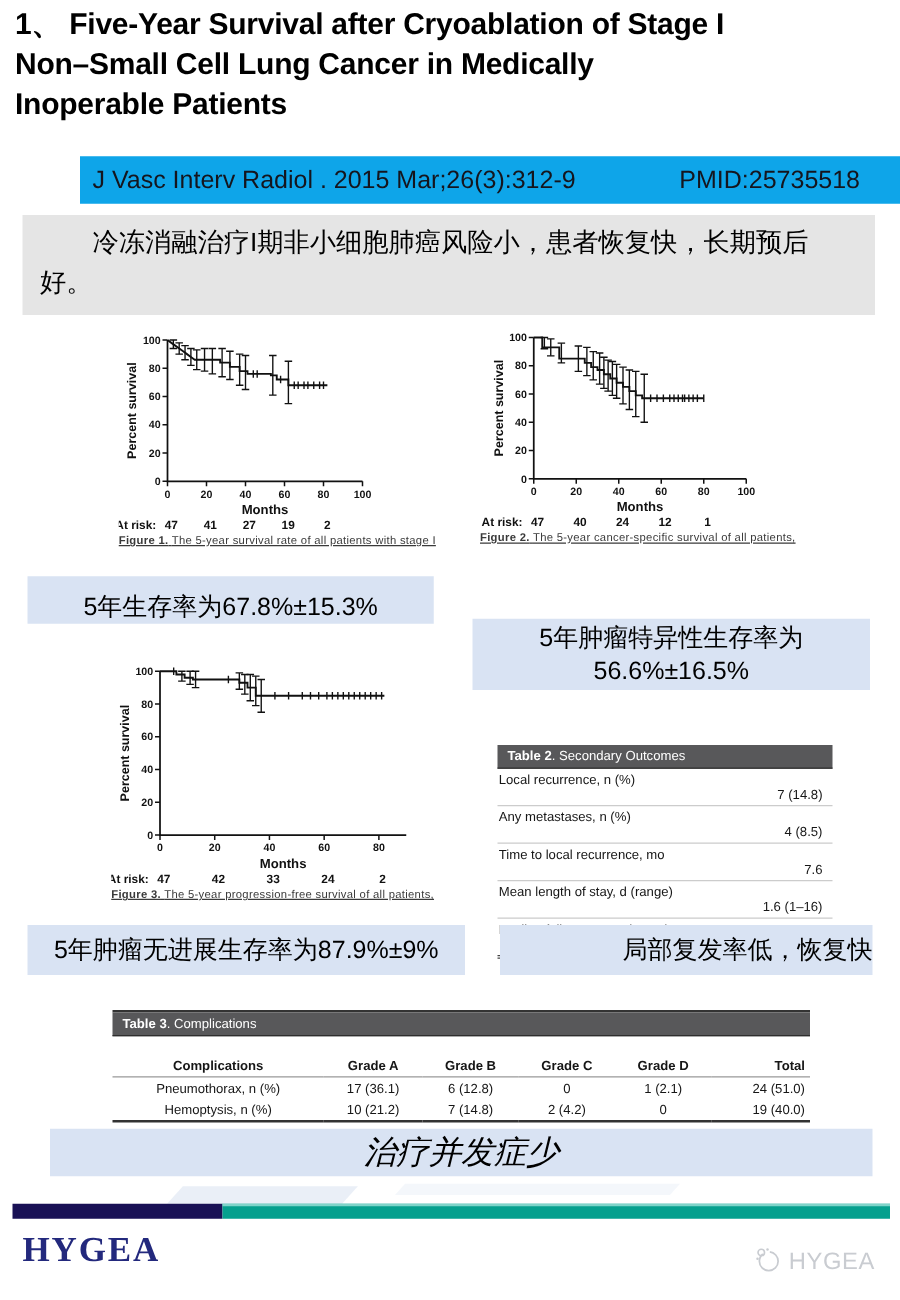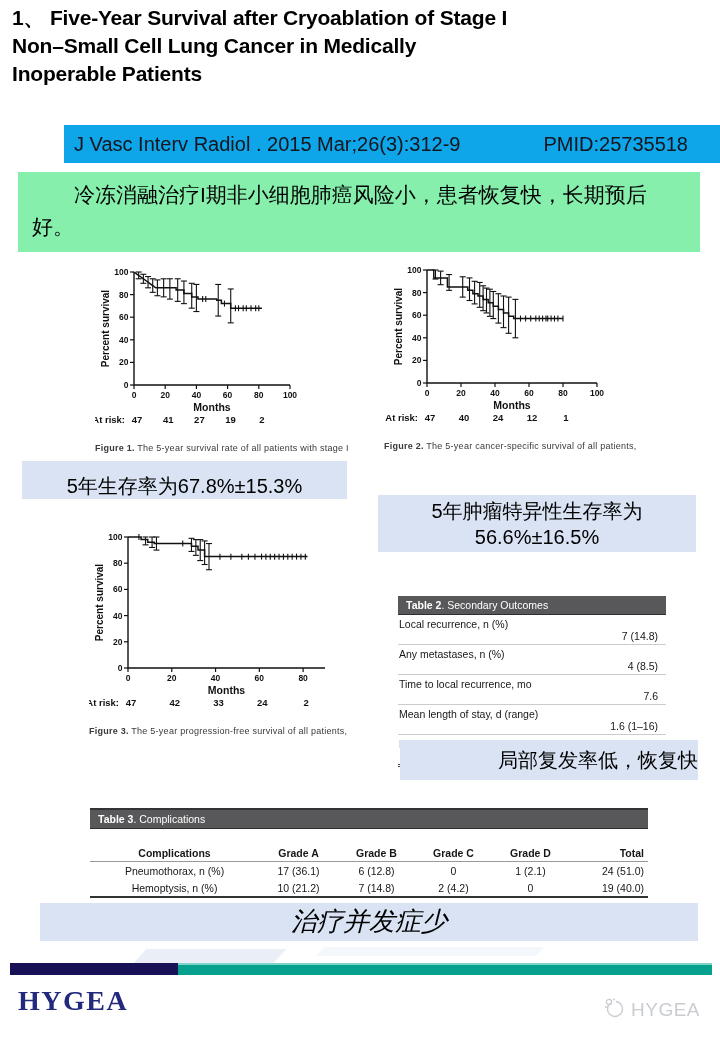--- a/index.html
+++ b/index.html
@@ -1,29 +1,29 @@
 <!DOCTYPE html>
 <html><head>
 <meta charset="utf-8">
 <style>
   html,body{margin:0;padding:0;background:#ffffff;}
   .slide{position:relative;width:720px;height:1040px;background:#ffffff;overflow:hidden;
          font-family:"Liberation Sans",sans-serif;}
-  .title{position:absolute;left:12px;top:4px;width:700px;font-size:21px;font-weight:bold;
+  .title{position:absolute;left:12px;top:4px;width:700px;font-size:24px;font-weight:bold;
          line-height:1.33;color:#000;white-space:pre-line;letter-spacing:-0.2px;}
   .cite{position:absolute;left:18px;top:125px;width:668px;height:38px;background:#0ea5e9;
         display:flex;align-items:center;font-size:20px;color:#15151d;margin-left:46px;}
   .cite .j{margin-left:10px;}
   .cite .p{margin-left:auto;margin-right:44px;}
-  .cnbox{position:absolute;left:18px;top:172px;width:682px;height:80px;background:#86efac;
+  .cnbox{position:absolute;left:18px;top:172px;width:682px;height:80px;background:#e5e5e5;
          box-sizing:border-box;padding:7px 14px;font-size:21px;line-height:1.5;color:#000;}
   .cnbox p{margin:0;text-indent:2em;}
   .fig{position:absolute;background:#fff;}
   .fig svg{display:block;}
-  .fig-cap{font-size:9px;color:#3a3a3a;margin-top:16px;letter-spacing:0.25px;white-space:nowrap;}
+  .fig-cap{font-size:9px;color:#3a3a3a;margin-top:0;letter-spacing:0.25px;white-space:nowrap;text-decoration:underline;}
   .callout{position:absolute;background:#d9e3f3;display:flex;flex-direction:column;align-items:center;
            justify-content:center;text-align:center;font-size:20px;color:#000;box-sizing:border-box;line-height:1.3;}
   
   .jtable{position:absolute;color:#161616;}
   .t-bar{background:#58585a;color:#fff;font-size:10.5px;padding:3px 8px;border-bottom:1px solid #2e2e2e;}
   .t-bar b{font-weight:bold;}
   .t2{left:398px;top:596px;width:268px;font-size:10.5px;}
   .t2-body{border-bottom:3px double #444;}
   .t2-row{display:flex;justify-content:space-between;padding:2.5px 2px 2.5px 1px;border-top:1px solid #ccc;flex-direction:column;}
   .t2-row:first-child{border-top:none;}
@@ -362,20 +362,23 @@
           <span>Mean length of stay, d (range)</span>
           <span class="val">1.6 (1–16)</span>
         </div>
         <div class="t2-row">
           <span>Median follow-up, mo (range)</span>
           <span class="val">51 (33–81)</span>
         </div>
       </div>
   </div>
 
+  <div class="callout" style="left:22px;top:740px;width:350px;height:40px;">
+    <div>5年肿瘤无进展生存率为87.9%±9%</div>
+  </div>
 
   <div class="callout" style="left:400px;top:740px;width:298px;height:40px;align-items:flex-end;">
     <div>局部复发率低，恢复快</div>
   </div>
 
   <div class="jtable t3">
     <div class="t-bar"><b>Table 3</b><span>. Complications</span></div>
     <table>
       <thead id="t3-head">
           <tr>

